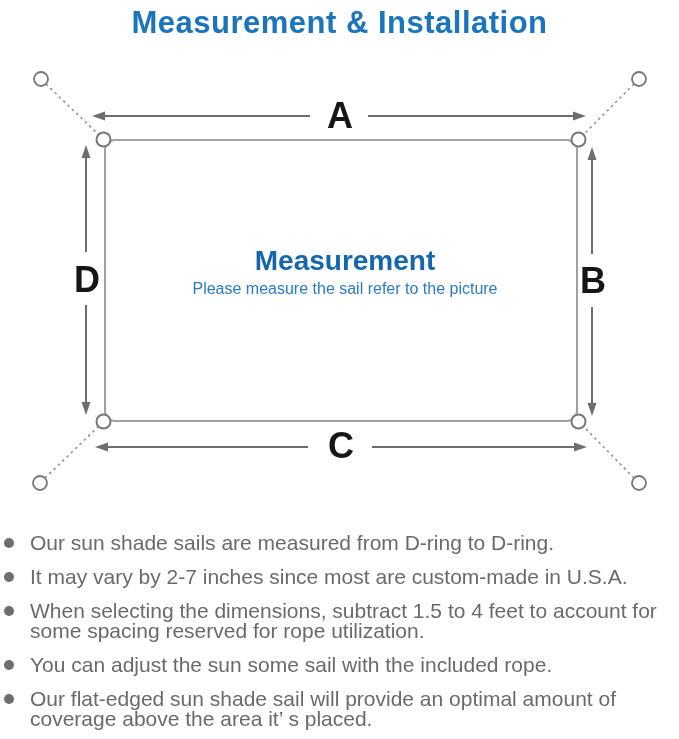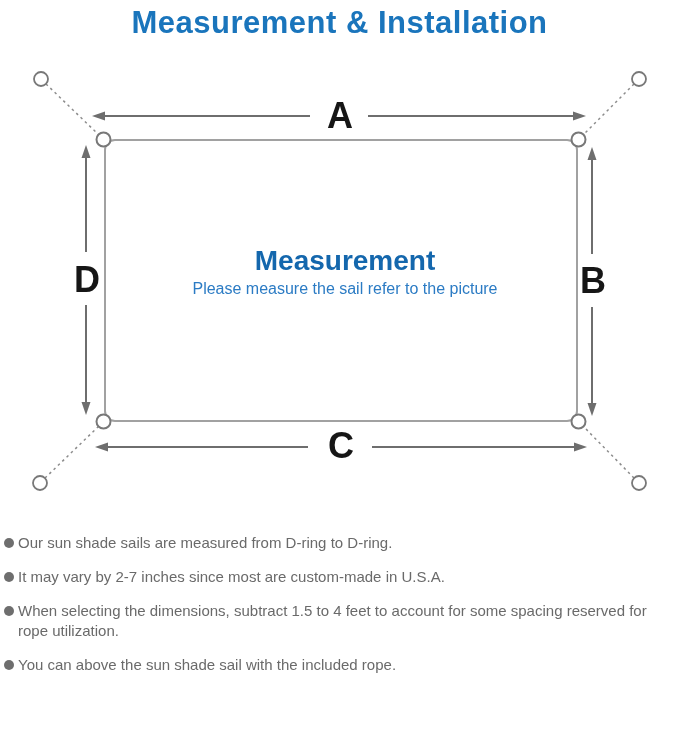--- a/index.html
+++ b/index.html
@@ -29,24 +29,24 @@
   }
   .notes {
     position: absolute;
     top: 533px;
     left: 4px;
     width: 670px;
     list-style: none;
   }
   .notes li {
     display: flex;
-    gap: 4px;
+    gap: 16px;
     margin-bottom: 14px;
     color: #6a6a6a;
-    font-size: 15px;
+    font-size: 21px;
     line-height: 20px;
     justify-content: flex-end;
   }
   .notes .dot {
     flex: 0 0 10px;
     width: 10px;
     height: 10px;
     margin-top: 5px;
     border-radius: 50%;
     background: #6e6e6e;
@@ -127,17 +127,21 @@
     <li>
       <span class="dot"></span>
       <span class="note-text">It may vary by 2-7 inches since most are custom-made in U.S.A.</span>
     </li>
     <li>
       <span class="dot"></span>
       <span class="note-text">When selecting the dimensions, subtract 1.5 to 4 feet to account for some spacing reserved for rope utilization.</span>
     </li>
     <li>
       <span class="dot"></span>
-      <span class="note-text">You can above the sun shade sail with the included rope.</span>
+      <span class="note-text">You can adjust the sun some sail with the included rope.</span>
+    </li>
+    <li>
+      <span class="dot"></span>
+      <span class="note-text">Our flat-edged sun shade sail will provide an optimal amount of coverage above the area it’ s placed.</span>
     </li>
   </ul>
 
 </div>
 
 </body></html>

